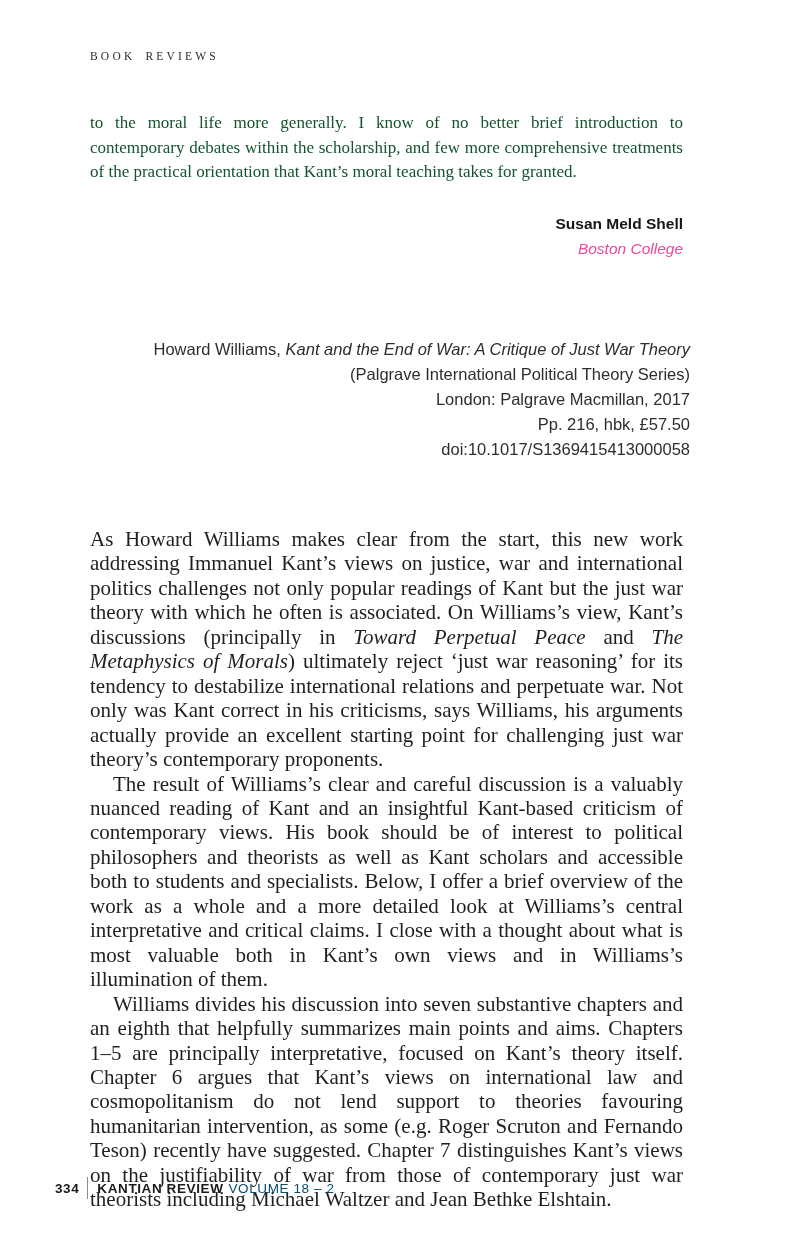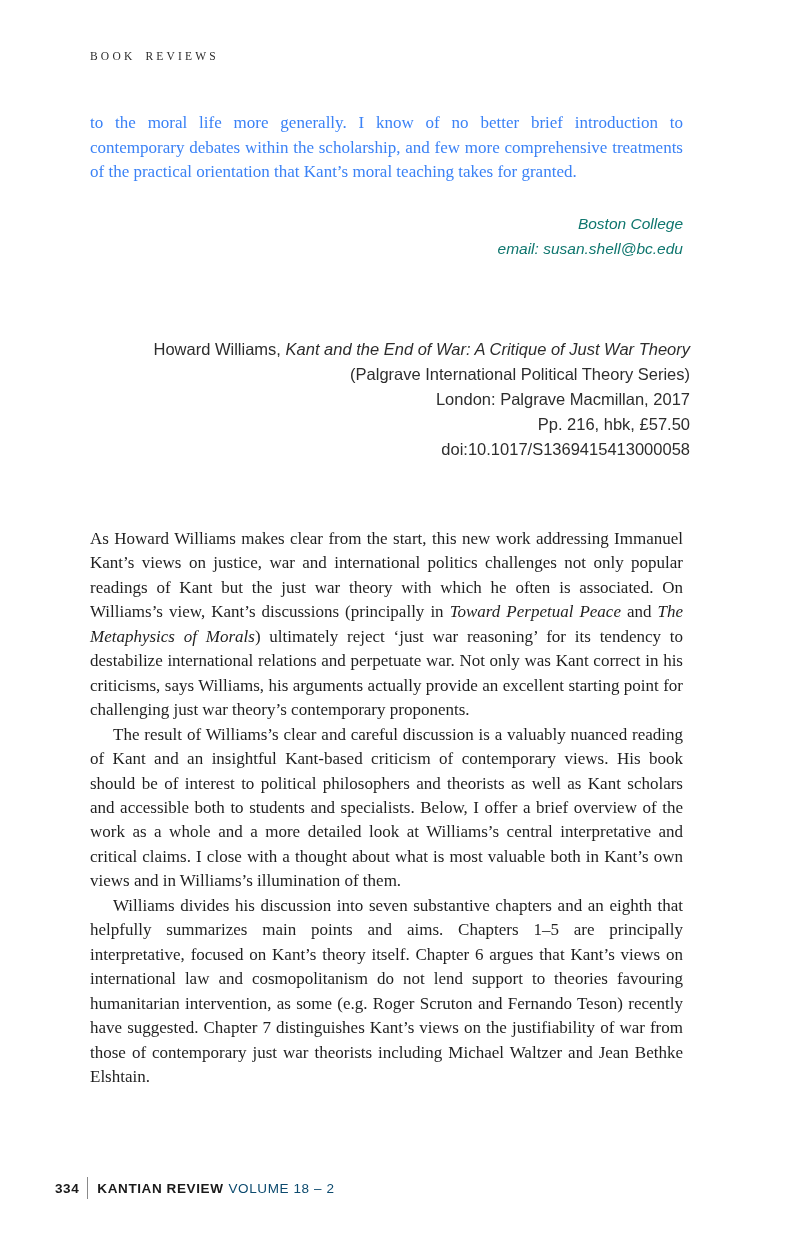--- a/index.html
+++ b/index.html
@@ -27,39 +27,39 @@
   }
 
   
   .closing-para {
     position: absolute;
     top: 111px;
     left: 90px;
     width: 593px;
     font-size: 17px;
     line-height: 24.5px;
-    color: #3b82f6;
+    color: #14532d;
     text-align: justify;
     margin: 0;
   }
 
   
   .signoff {
     position: absolute;
     top: 212px;
     left: 90px;
     width: 593px;
     text-align: right;
     font-family: "Liberation Sans", sans-serif;
     font-size: 15.5px;
     line-height: 24.5px;
     color: #222222;
   }
   .signoff .name { font-weight: bold; color: #161616; }
-  .signoff .affil, .signoff .email { font-style: italic; color: #0f766e; }
+  .signoff .affil, .signoff .email { font-style: italic; color: #ec4899; }
 
   
   .citation {
     position: absolute;
     top: 337px;
     left: 90px;
     width: 600px;
     font-family: "Liberation Sans", sans-serif;
     font-size: 16.5px;
     line-height: 25px;
@@ -67,21 +67,21 @@
     text-align: right;
   }
   .citation .it { font-style: italic; }
 
   
   .review-body {
     position: absolute;
     top: 527px;
     left: 90px;
     width: 593px;
-    font-size: 17px;
+    font-size: 21px;
     line-height: 24.45px;
     color: #1f1f1f;
     text-align: justify;
   }
   .review-body p { margin: 0; }
   .review-body p.indent { text-indent: 23px; }
   .review-body .it { font-style: italic; }
 
   
   .footer {
@@ -111,22 +111,22 @@
 </head>
 <body>
 
 <div class="page">
 
   <div class="running-head">BOOK REVIEWS</div>
 
   <p class="closing-para">to the moral life more generally. I know of no better brief introduction to contemporary debates within the scholarship, and few more comprehensive treatments of the practical orientation that Kant’s moral teaching takes for granted.</p>
 
   <div class="signoff">
+    <div class="name">Susan Meld Shell</div>
     <div class="affil">Boston College</div>
-    <div class="email">email: susan.shell@bc.edu</div>
   </div>
 
   <div class="citation">
     <div>
       <span>Howard Williams, </span><span class="it">Kant and the End of War: A Critique of Just War Theory</span>
     </div>
     <div>(Palgrave International Political Theory Series)</div>
     <div>London: Palgrave Macmillan, 2017</div>
     <div>Pp. 216, hbk, £57.50</div>
     <div>doi:10.1017/S1369415413000058</div>

